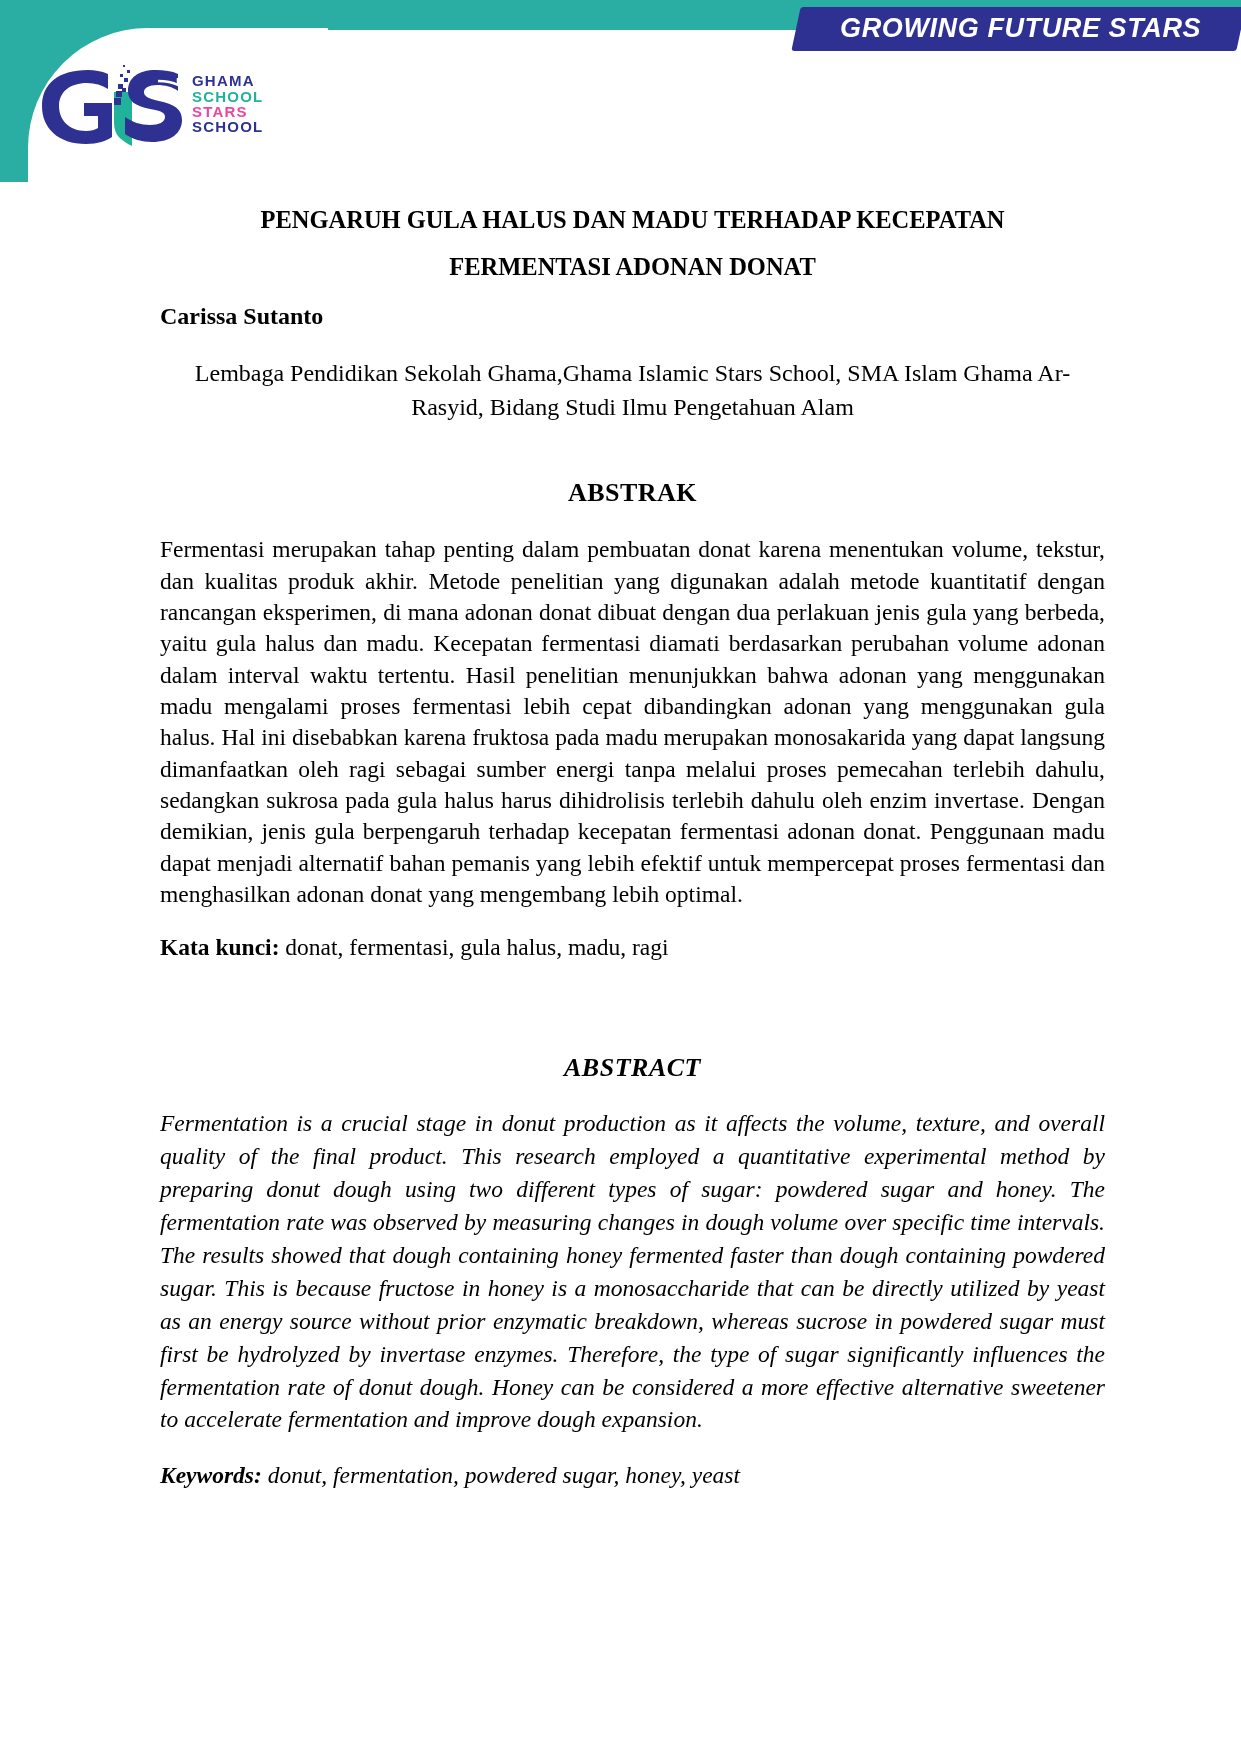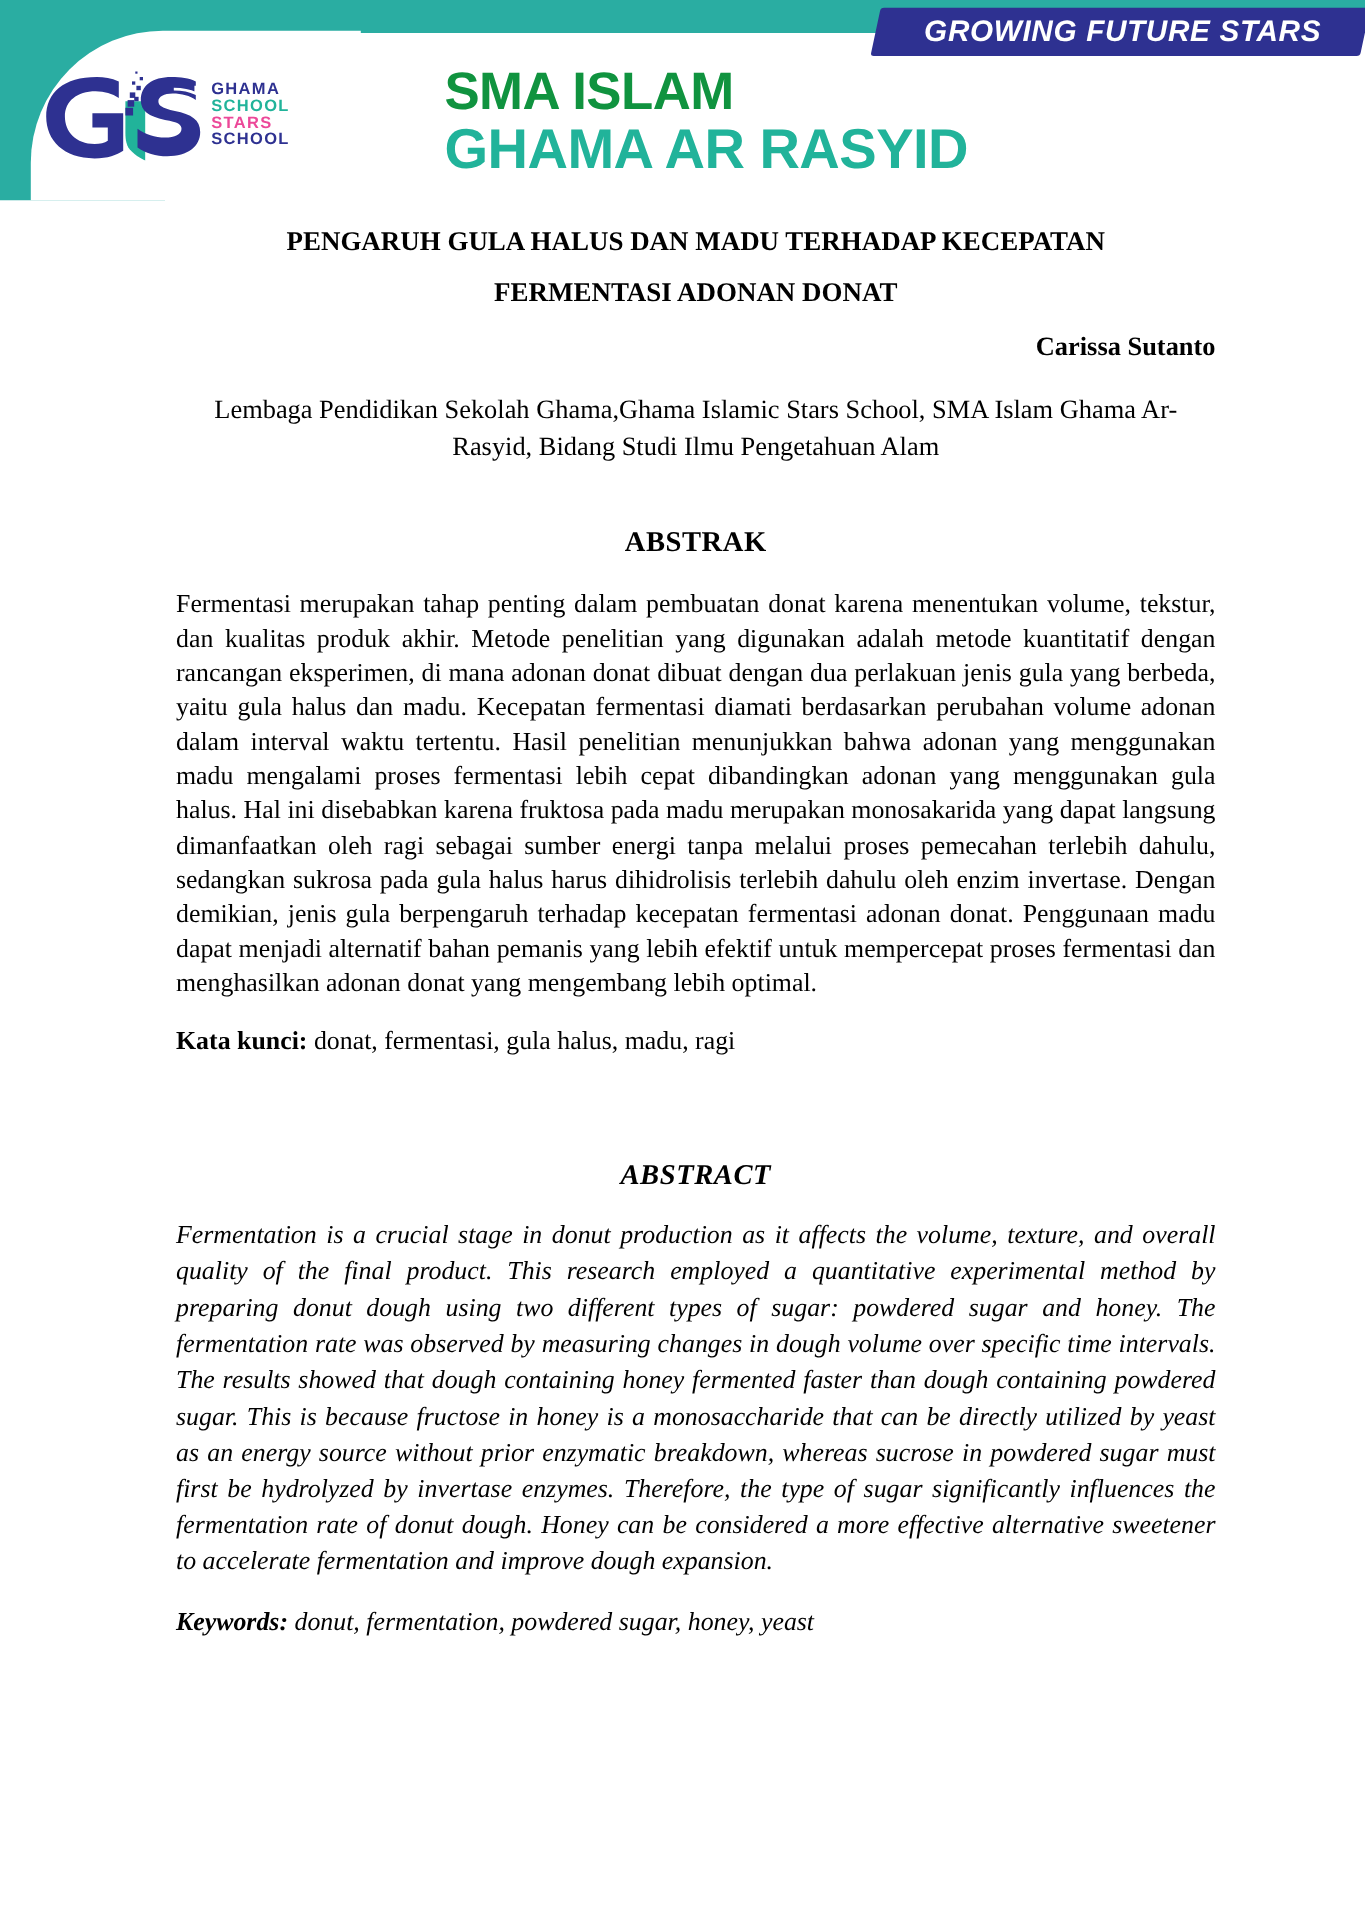--- a/index.html
+++ b/index.html
@@ -117,21 +117,21 @@
   }
   .doc-title {
     text-align: center;
     font-weight: bold;
     font-size: 24.5px;
     line-height: 1.0;
     margin-top: 26px;
   }
   .doc-title .l2 { display: block; margin-top: 22px; }
   .author {
-    text-align: right;
+    text-align: left;
     font-weight: bold;
     font-size: 24px;
     margin-top: 24px;
   }
   .affiliation {
     text-align: center;
     font-size: 24px;
     line-height: 1.42;
     margin-top: 26px;
   }
@@ -208,24 +208,20 @@
       <path d="M150 30 L150 37 C144 34 137 33 130 33" stroke="#ffffff" stroke-width="2.5" fill="none"></path>
     </svg>
     <div class="gis-words">
       <div class="gw1">GHAMA</div>
       <div class="gw2">SCHOOL</div>
       <div class="gw3">STARS</div>
       <div class="gw4">SCHOOL</div>
     </div>
   </div>
 
-  <div class="school-name">
-    <span class="sn1">SMA ISLAM</span>
-    <span class="sn2">GHAMA AR RASYID</span>
-  </div>
 </div>
 
 <div class="page">
   <div class="content">
 
     <div class="doc-title">
       <span>PENGARUH GULA HALUS DAN MADU TERHADAP KECEPATAN</span>
       <span class="l2">FERMENTASI ADONAN DONAT</span>
     </div>
 

